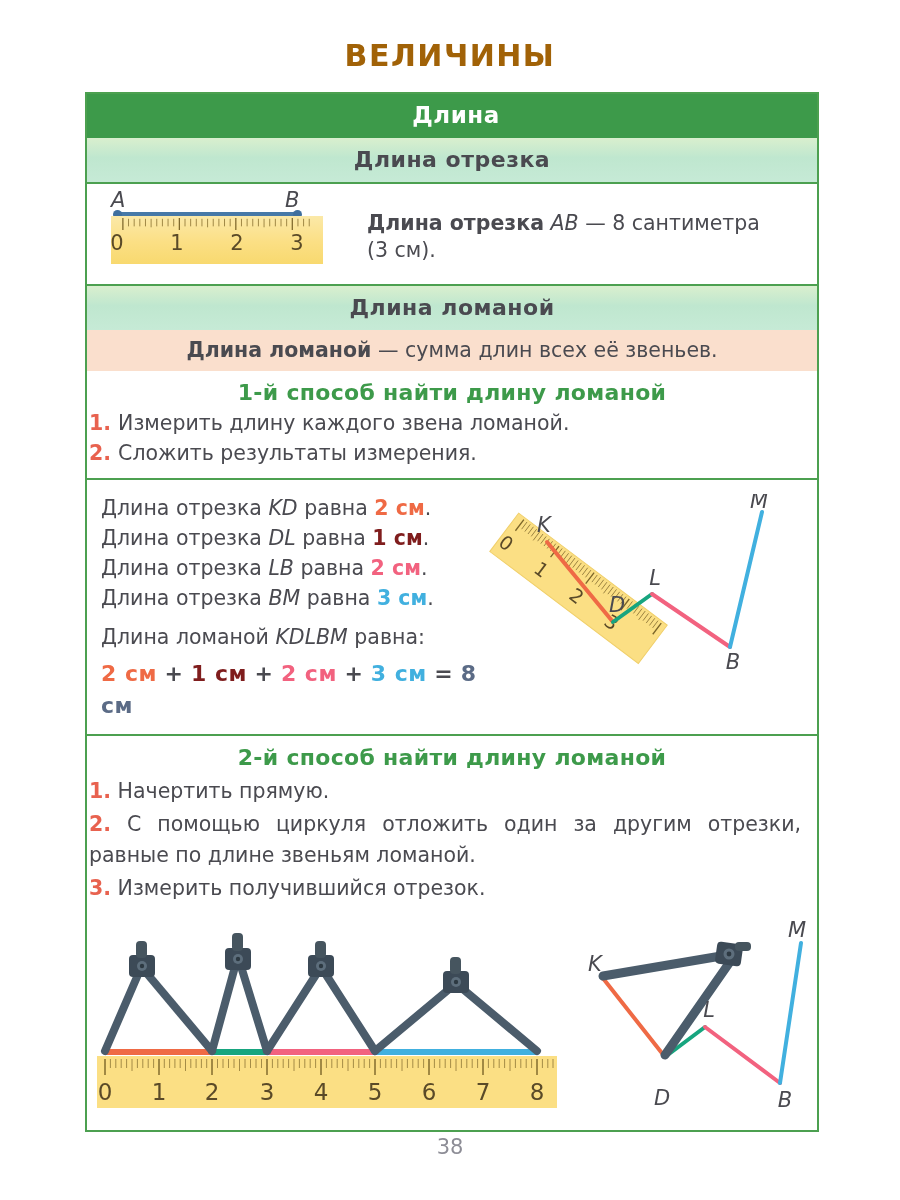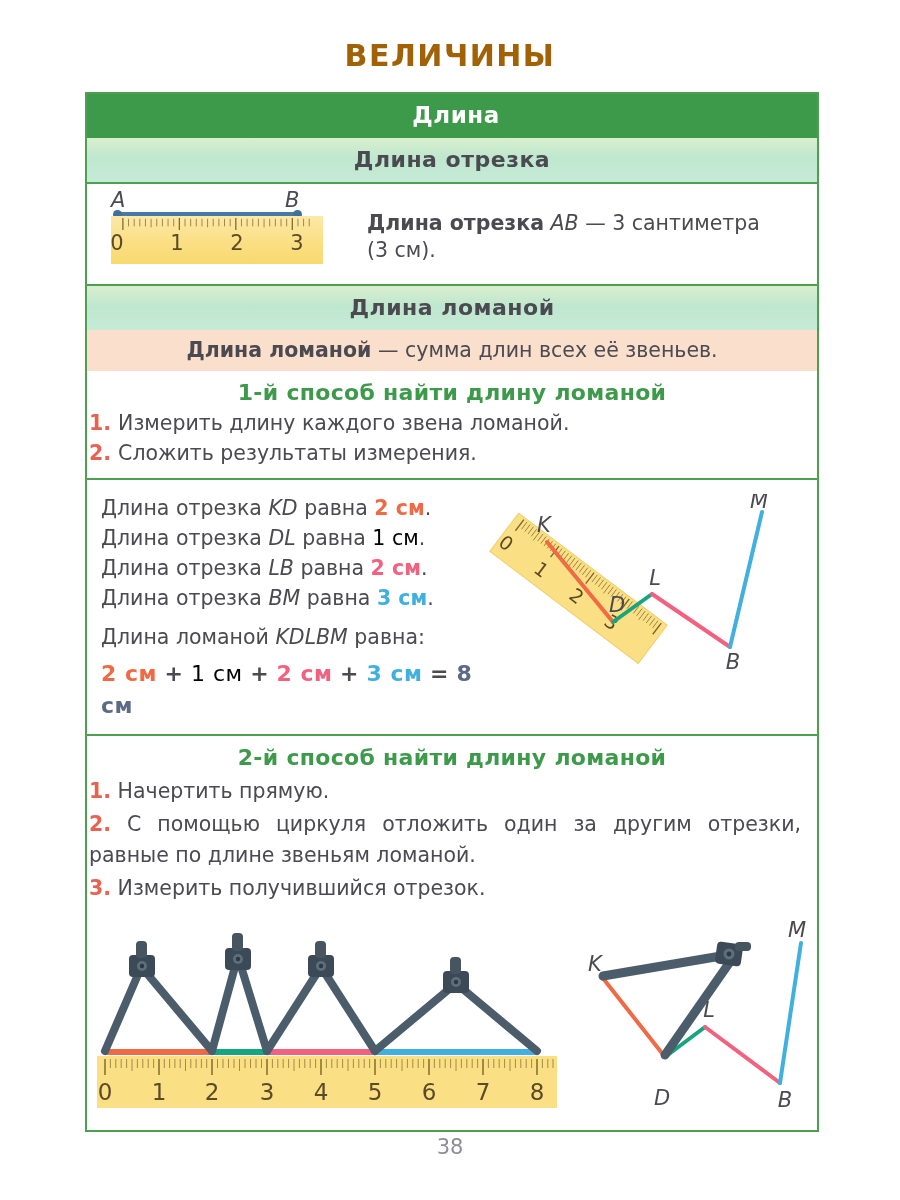--- a/index.html
+++ b/index.html
@@ -86,21 +86,21 @@
     padding:9px 0 4px 0;letter-spacing:.3px;
   }
   .steps{padding:0 0 10px 2px;font-size:20.5px;line-height:1.45;}
   .steps .num{color:#e8624f;font-weight:bold;margin-right:7px;}
 
   
   .example{display:flex;padding:14px 0 12px 0;}
   .example .left{width:402px;padding-left:14px;box-sizing:border-box;font-size:20.5px;line-height:1.46;}
   .example .right{flex:1;position:relative;}
   .c-orange{color:#ef6a45;font-weight:bold;}
-  .c-green{color:#000000;font-weight:normal;}
+  .c-green{color:#7f1d1d;font-weight:bold;}
   .c-pink{color:#f2627f;font-weight:bold;}
   .c-blue{color:#41b0df;font-weight:bold;}
   .c-slate{color:#5b6b86;font-weight:bold;}
   .sumline{font-size:22px;margin-top:5px;letter-spacing:.5px;}
   .sumline .op{color:#4a4a50;font-weight:bold;}
 
   
   .steps2{padding:2px 16px 10px 2px;font-size:20.5px;line-height:1.5;text-align:justify;}
   .steps2 p{margin:0 0 2px 0;}
 
@@ -182,21 +182,21 @@
               <span style="left:66px;">1</span>
               <span style="left:126px;">2</span>
               <span style="left:186px;">3</span>
             </div>
           </div>
         </div>
       </div>
       <div class="right">
         <span class="ttl">Длина отрезка</span>
         <span class="ital">AB</span>
-        <span>— 3 сантиметра</span><br>
+        <span>— 8 сантиметра</span><br>
         <span>(3 см).</span>
       </div>
     </div>
 
     <div class="hr-green"></div>
 
     <div class="band">Длина  ломаной</div>
 
     <div class="peach-band">
       <b>Длина ломаной</b><span> — сумма длин всех её звеньев.</span>

